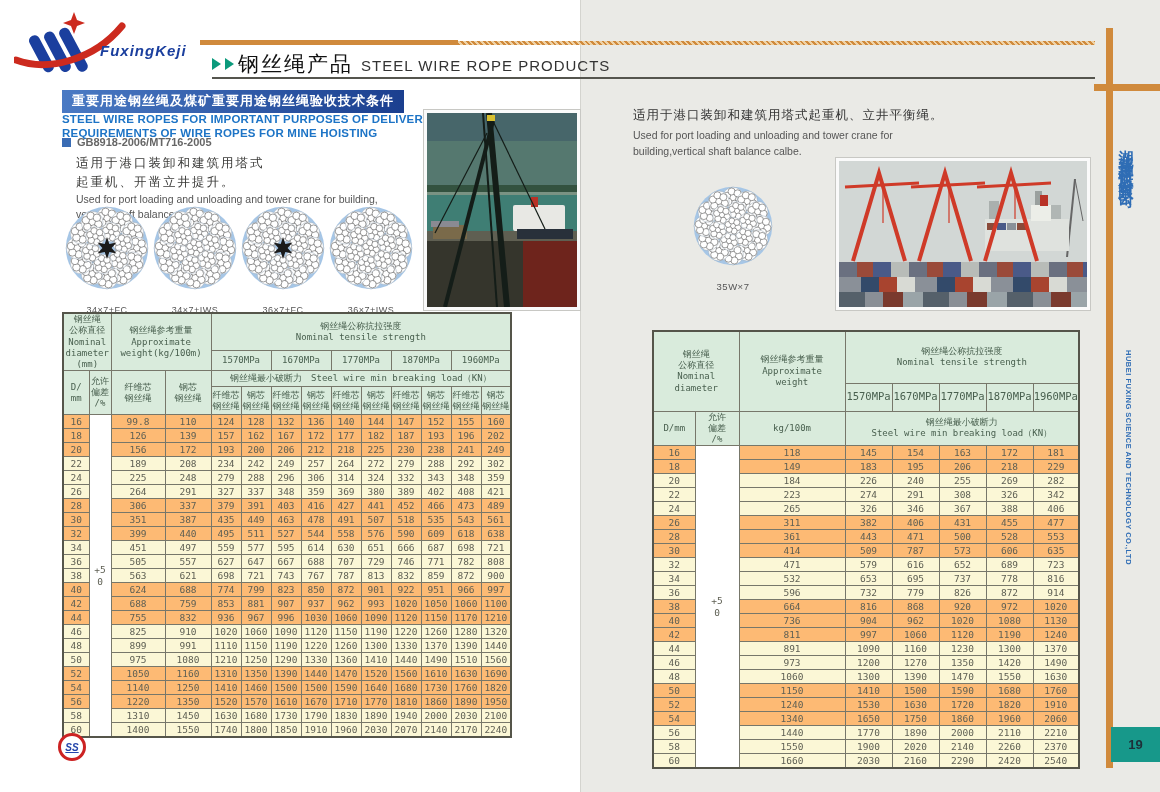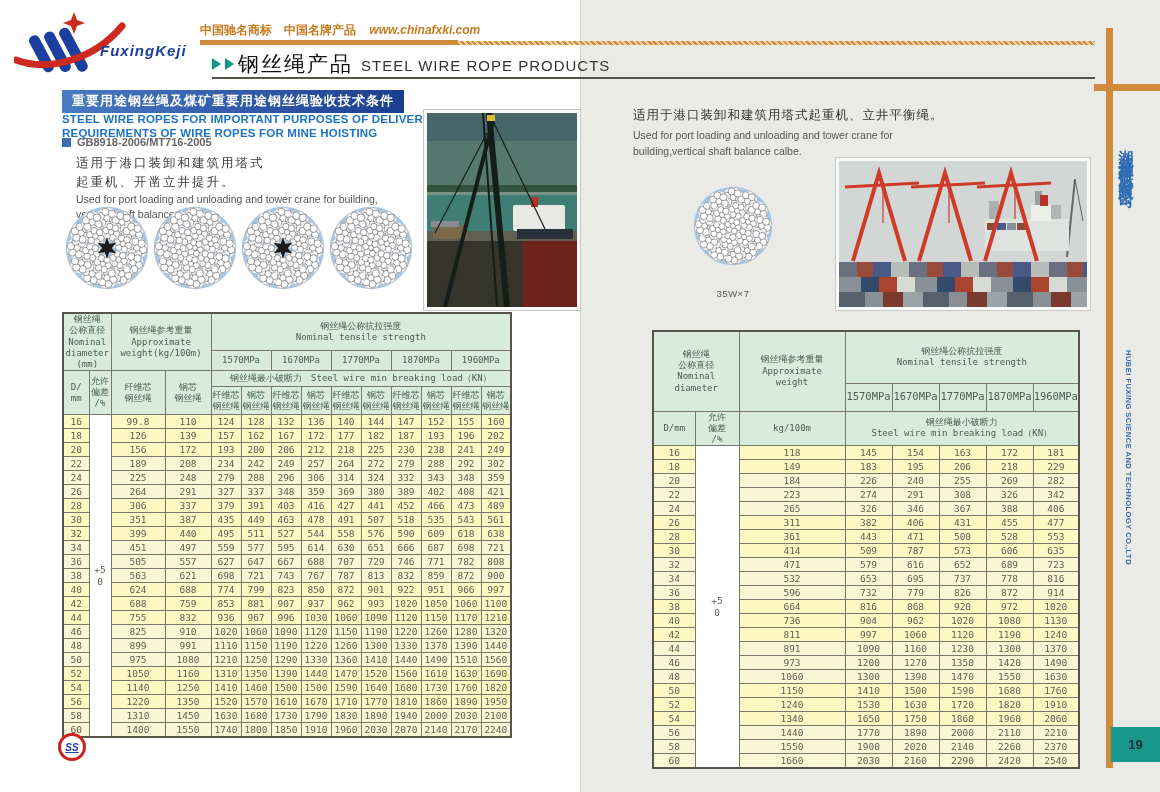--- a/index.html
+++ b/index.html
@@ -44,38 +44,38 @@
   .subtitle{left:62px;top:113px;font-size:11.5px;font-weight:bold;color:#1d74c6;
             white-space:pre-line;line-height:1.2;letter-spacing:.2px;}
   .standard-row{left:62px;top:136px;display:flex;align-items:center;gap:6px;
                 font-size:11px;color:#666;font-weight:bold;}
   .std-bullet{width:9px;height:9px;background:#3a6cb4;}
   .desc-cn-left{left:76px;top:154px;font-size:12.5px;color:#3a3a38;white-space:pre-line;
                 line-height:1.55;letter-spacing:2px;}
   .desc-en-left{left:76px;top:192px;font-size:10.5px;color:#555;white-space:pre-line;line-height:1.45;}
   .ropes-row{left:56px;top:206px;width:366px;display:flex;justify-content:center;}
   .rope-fig{width:88px;text-align:center;}
-  .rope-label{display:block;font-size:9px;color:#555;margin-top:18px;letter-spacing:.5px;}
+  .rope-label{display:block;font-size:9px;color:#555;margin-top:11px;letter-spacing:.5px;}
 
   
   .photo{box-shadow:0 0 0 1px #c8c8c4;border:3px solid #fafafa;box-sizing:border-box;overflow:hidden;}
   .photo-left{left:424px;top:110px;width:156px;height:200px;background:#35352c;}
   .photo-right{left:836px;top:158px;width:254px;height:152px;background:#d2d7d5;}
   .containers-strip{position:absolute;left:0;width:100%;height:15px;}
   .cs1{bottom:30px;background:repeating-linear-gradient(90deg,#6a7080 0 18px,#9a4a3a 18px 34px,#4a5a88 34px 52px,#b8bcb8 52px 70px);}
   .cs2{bottom:15px;background:repeating-linear-gradient(90deg,#8a9098 0 22px,#334a6a 22px 40px,#a8442f 40px 58px,#d8dad4 58px 76px);}
   .cs3{bottom:0;background:repeating-linear-gradient(90deg,#55606a 0 26px,#8a8f96 26px 44px,#7a3a2e 44px 64px,#9aa4a8 64px 84px);}
 
   
   .desc-cn-right{left:633px;top:107px;font-size:12.5px;color:#333;letter-spacing:1px;white-space:nowrap;}
   .desc-en-right{left:633px;top:127px;font-size:10.5px;color:#555;white-space:pre-line;line-height:1.55;}
   .rope35{left:691px;top:186px;width:84px;text-align:center;}
 
   
-  table.wire{border-collapse:collapse;table-layout:fixed;background:#fef9c3;
+  table.wire{border-collapse:collapse;table-layout:fixed;background:#fdba74;
              font-family:"DejaVu Sans Mono","Liberation Mono",monospace;}
   table.wire th,table.wire td{border:1px solid #77776a;padding:0;text-align:center;
              font-weight:normal;overflow:hidden;}
   table.wire{border:2px solid #55554a;}
   table.wire th{background:#d9ebdc;color:#49604f;white-space:pre-line;line-height:1.25;font-size:9px;}
   table.wire td{color:#5f6054;font-size:9.5px;height:13px;line-height:1;}
   .tl{left:62px;top:312px;width:450px;}
   .tr8{left:652px;top:330px;width:426px;}
   .tr8 td{font-size:10px;}
   .tr8 th{font-size:10px;}
@@ -109,24 +109,20 @@
         <rect x="38" y="22" width="11" height="44" rx="5" transform="rotate(-28 43 44)"></rect>
         <rect x="54" y="18" width="11" height="48" rx="5" transform="rotate(-28 59 42)"></rect>
       </g>
       <path d="M2 52 C 34 64, 80 52, 108 18" fill="none" stroke="#cc2a1e" stroke-width="7" stroke-linecap="round"></path>
     </svg>
     <div class="logo-text">
       <div class="logo-en">FuxingKeji</div>
     </div>
   </div>
 
-  <div class="abs slogan-row">
-    <span>中国驰名商标　中国名牌产品</span>
-    <span class="slogan-url">www.chinafxki.com</span>
-  </div>
   <div class="abs rule-solid"></div>
   <div class="abs rule-hatch"></div>
 
   <div class="abs page-title">
     <span class="chev"></span>
     <span class="chev"></span>
     <span class="title-cn">钢丝绳产品</span>
     <span class="title-en">STEEL WIRE ROPE PRODUCTS</span>
   </div>
   <div class="abs title-underline"></div>

